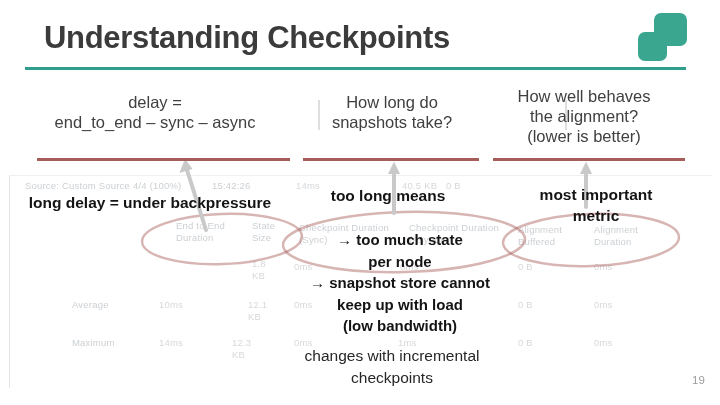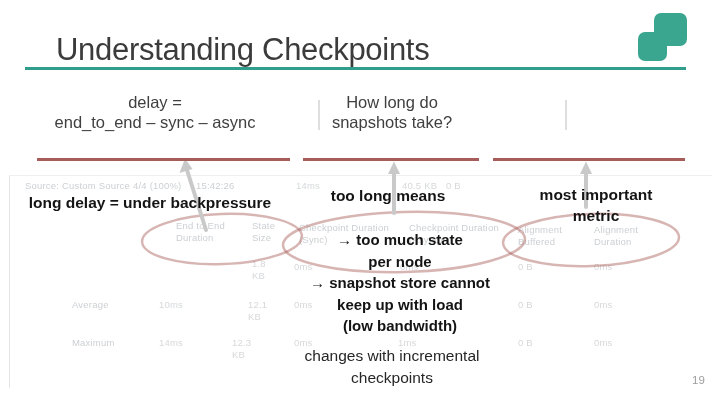--- a/index.html
+++ b/index.html
@@ -17,22 +17,22 @@
   .bg-cell.val{color:#d6d8da;}
   .bgl{position:absolute;background:#e7e7e7;}
   .bgl.v{left:9px;top:176px;width:1px;height:212px;background:#e4e4e4;}
   .bgl.h{left:9px;top:175px;width:703px;height:1px;background:#efefef;}
   .bgl.t1{left:318px;top:100px;width:2px;height:30px;background:#dedede;}
   .bgl.t2{left:565px;top:100px;width:2px;height:30px;background:#dedede;}
   
   .overlay{position:absolute;left:0;top:0;z-index:2;}
   
   .title{
-    position:absolute;left:44px;top:20px;margin:12px;z-index:3;
-    font-size:31px;font-weight:400;letter-spacing:-.3px;color:#3b3b3b;
+    position:absolute;left:44px;top:20px;margin:0;z-index:3;
+    font-size:31px;font-weight:700;letter-spacing:-.3px;color:#3b3b3b;
   }
   .title-rule{position:absolute;left:25px;top:67px;width:661px;height:3px;background:#2f9e8d;z-index:3;}
   .logo{position:absolute;left:0;top:0;z-index:3;}
   .sq{position:absolute;background:#3aa68f;border-radius:7px;}
   .sq.big{left:654px;top:13px;width:33px;height:33px;}
   .sq.small{left:638px;top:32px;width:29px;height:29px;}
   
   .colhead{
     position:absolute;z-index:3;text-align:center;white-space:pre-line;
     font-size:16.5px;line-height:19.5px;color:#404040;font-weight:400;
@@ -63,21 +63,21 @@
 
 <div class="slide">
 
   <div id="bg-table">
     <div class="bgl v"></div>
     <div class="bgl h"></div>
     <div class="bgl t1"></div>
     <div class="bgl t2"></div>
   <span class="bg-cell lbl" style="left: 25px; top: 180px;">Source: Custom Source</span>
       <span class="bg-cell lbl" style="left: 133px; top: 180px;">4/4 (100%)</span>
-      <span class="bg-cell lbl" style="left: 196px; top: 180px;">15:42:26</span>
+      <span class="bg-cell lbl" style="left: 212px; top: 180px;">15:42:26</span>
       <span class="bg-cell val" style="left: 296px; top: 180px;">14ms</span>
       <span class="bg-cell val" style="left: 402px; top: 180px;">40.5 KB</span>
       <span class="bg-cell val" style="left: 446px; top: 180px;">0 B</span>
       <span class="bg-cell lbl" style="left: 176px; top: 220px;">End to End
 Duration</span>
       <span class="bg-cell lbl" style="left: 252px; top: 220px;">State
 Size</span>
       <span class="bg-cell lbl" style="left: 299px; top: 222px;">Checkpoint Duration
 (Sync)</span>
       <span class="bg-cell lbl" style="left: 409px; top: 222px;">Checkpoint Duration
@@ -134,20 +134,23 @@
   <div class="title-rule"></div>
   <div class="logo">
     <span class="sq big"></span>
     <span class="sq small"></span>
   </div>
 
   <div class="colhead c1">delay =
 end_to_end – sync – async</div>
   <div class="colhead c2">How long do
 snapshots take?</div>
+  <div class="colhead c3">How well behaves
+the alignment?
+(lower is better)</div>
   <div class="rule r1"></div>
   <div class="rule r2"></div>
   <div class="rule r3"></div>
 
   <div class="note b1a bold">long delay = under backpressure</div>
   <div class="note b2a bold">too long means</div>
   <div class="note b2b bold">→ too much state
 per node
 → snapshot store cannot
 keep up with load

